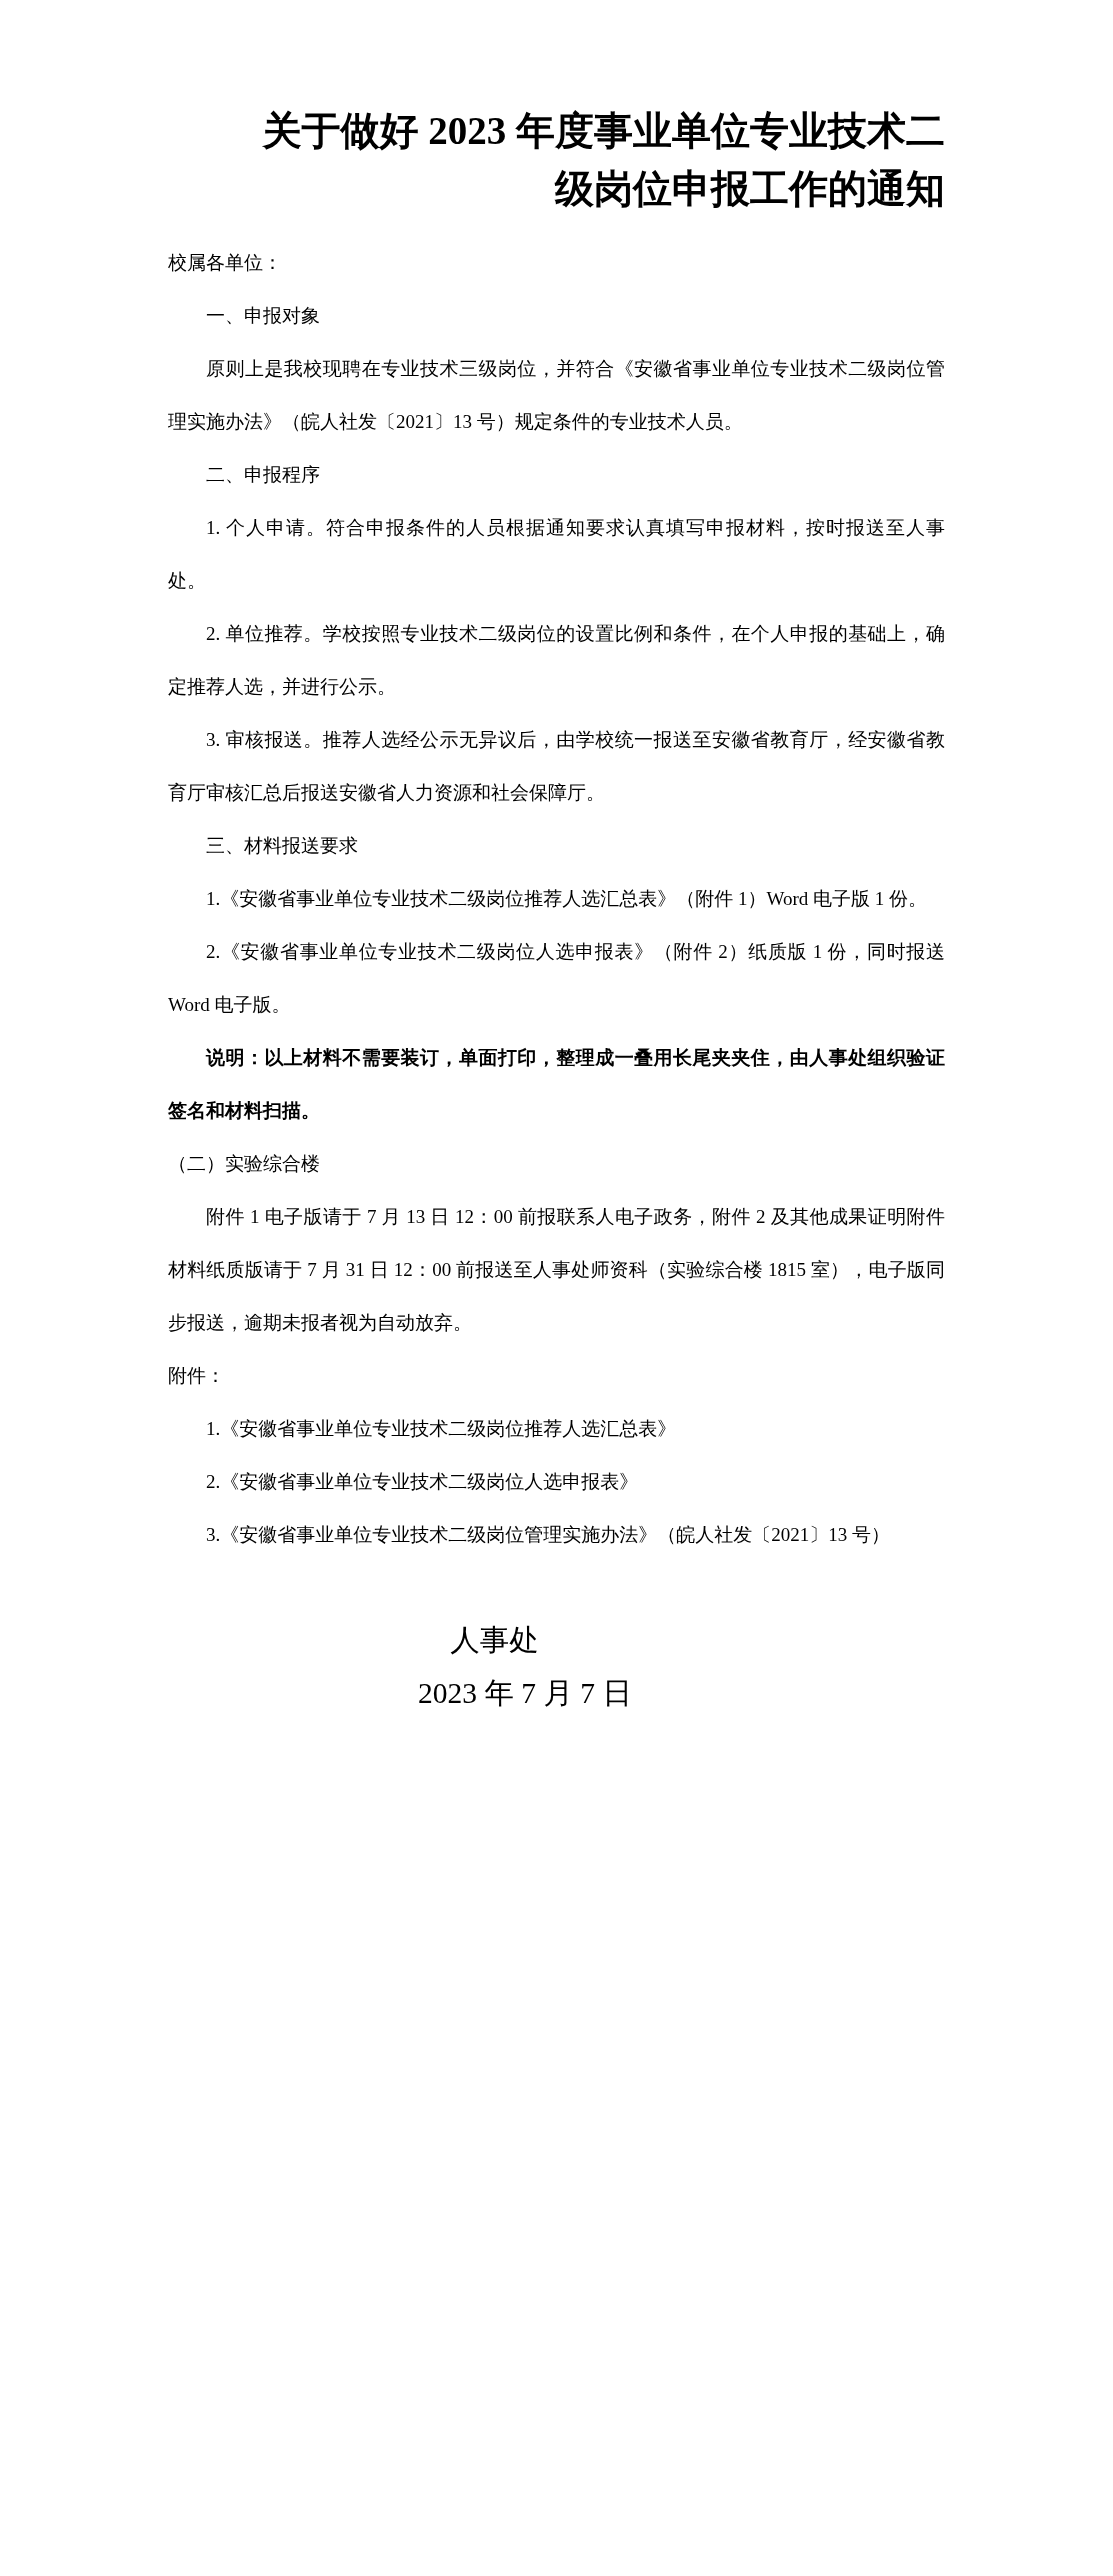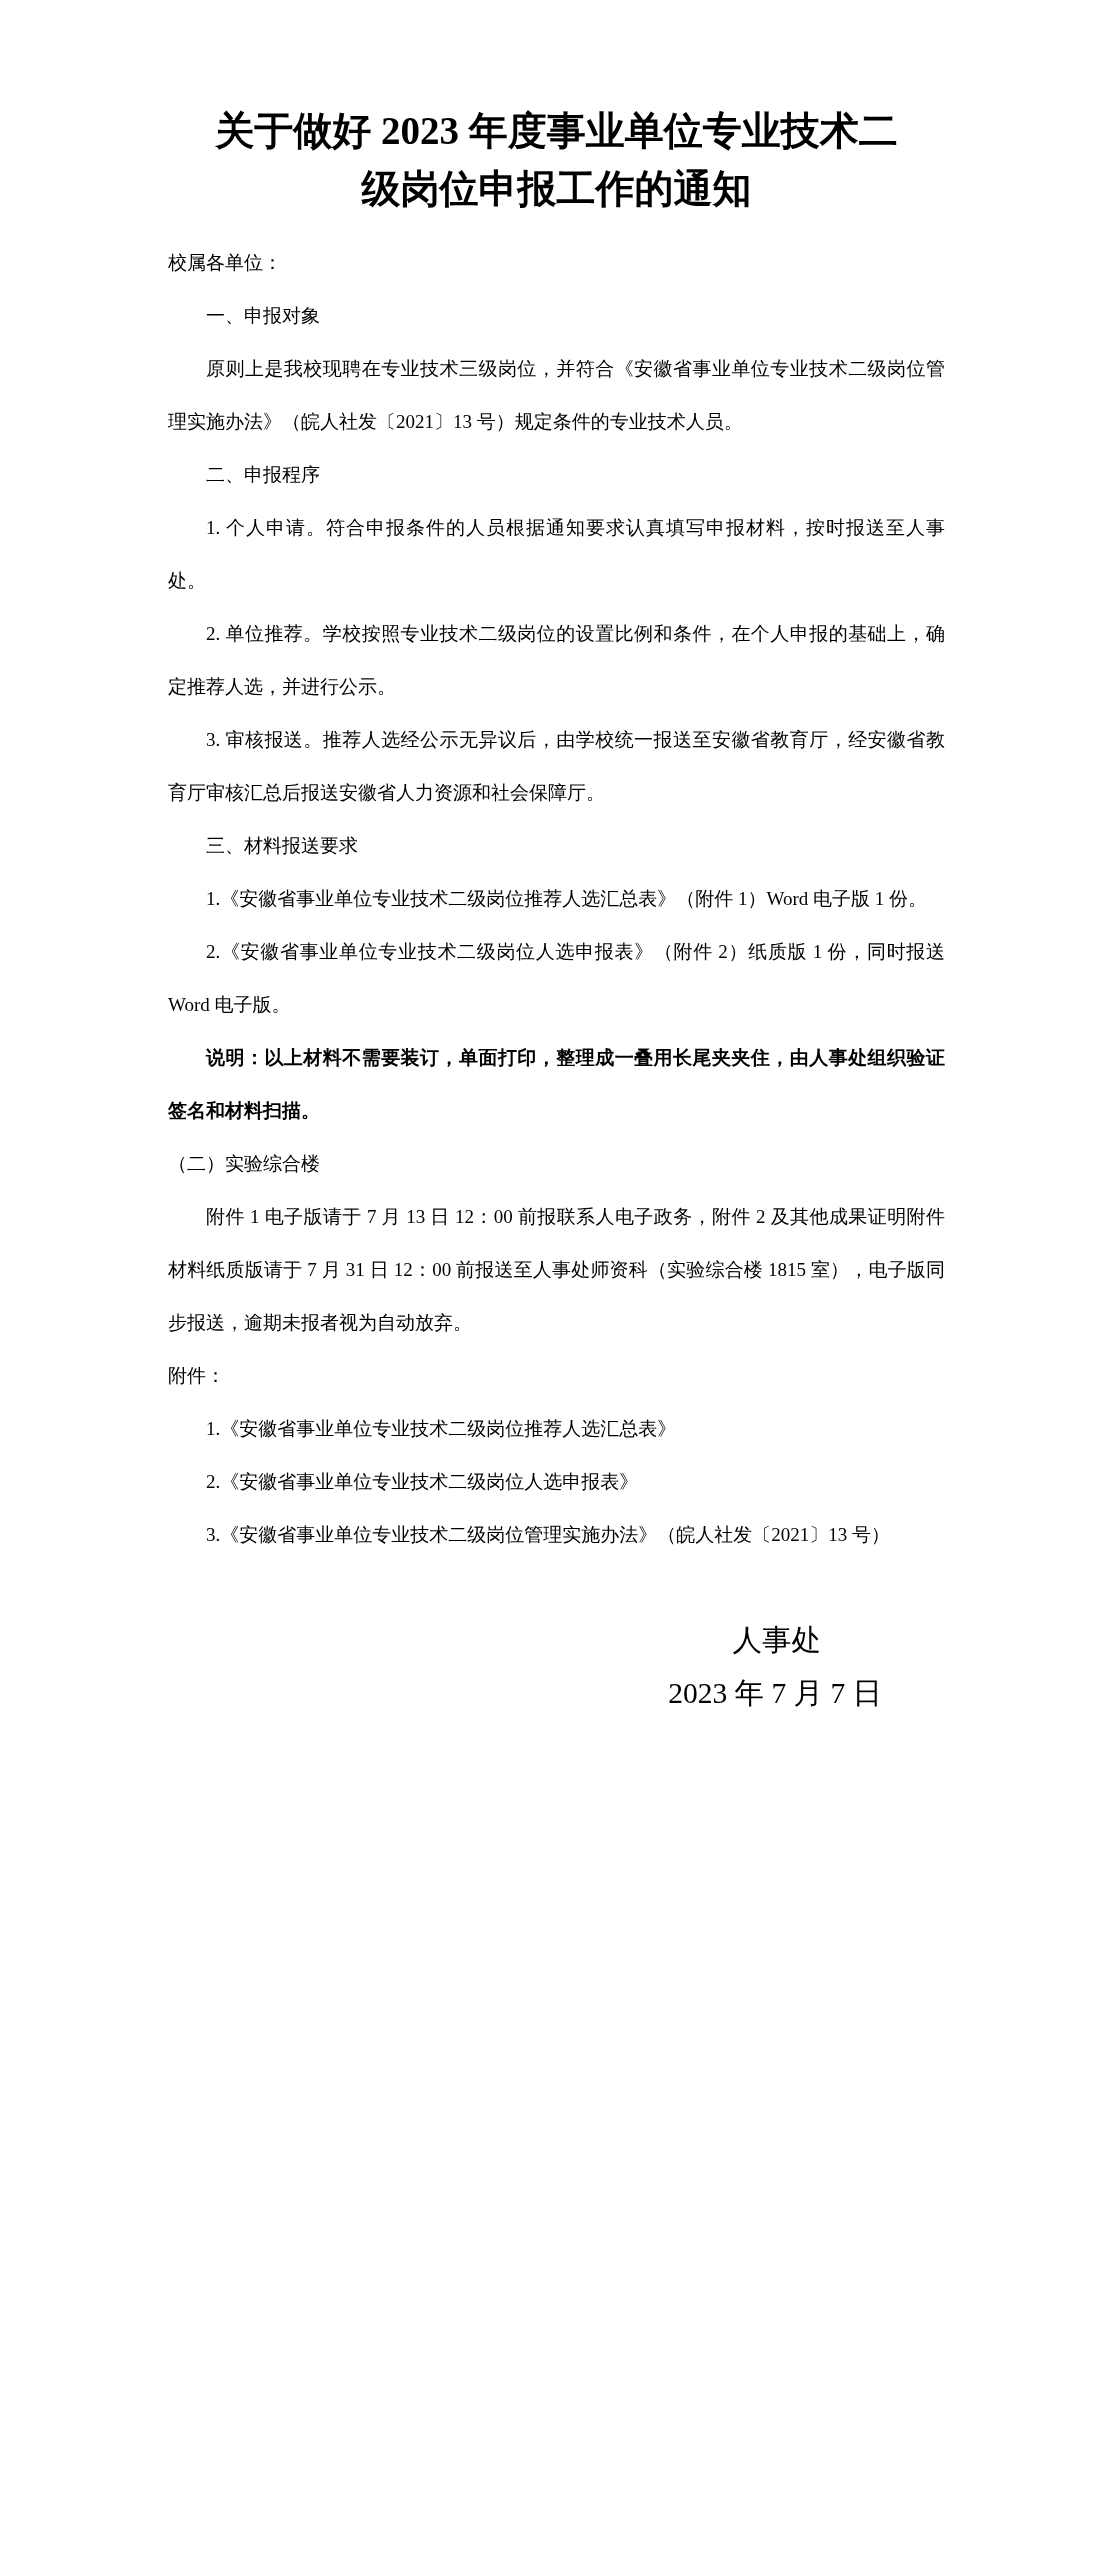--- a/index.html
+++ b/index.html
@@ -19,42 +19,42 @@
   .content {
     position: absolute;
     left: 168px;
     top: 102px;
     width: 777px;
   }
   .doc-title {
     font-size: 39px;
     font-weight: bold;
     line-height: 58px;
-    text-align: center;
+    text-align: right;
     margin-bottom: 17.5px;
   }
   .para {
     font-size: 19px;
     line-height: 53px;
     text-align: justify;
     text-justify: inter-ideograph;
   }
   .para.indent {
     text-indent: 2em;
   }
   .para.bold {
     font-weight: bold;
   }
   .signature {
     margin-top: 53px;
   }
   .sig-line {
     font-size: 29.5px;
     line-height: 53px;
-    text-align: right;
+    text-align: center;
   }
   .sig-dept { padding-right: 124px; }
   .sig-date { padding-right: 63px; }
 </style>
 </head>
 <body>
 
 <div class="page">
   <div class="content">
     <div class="doc-title">

